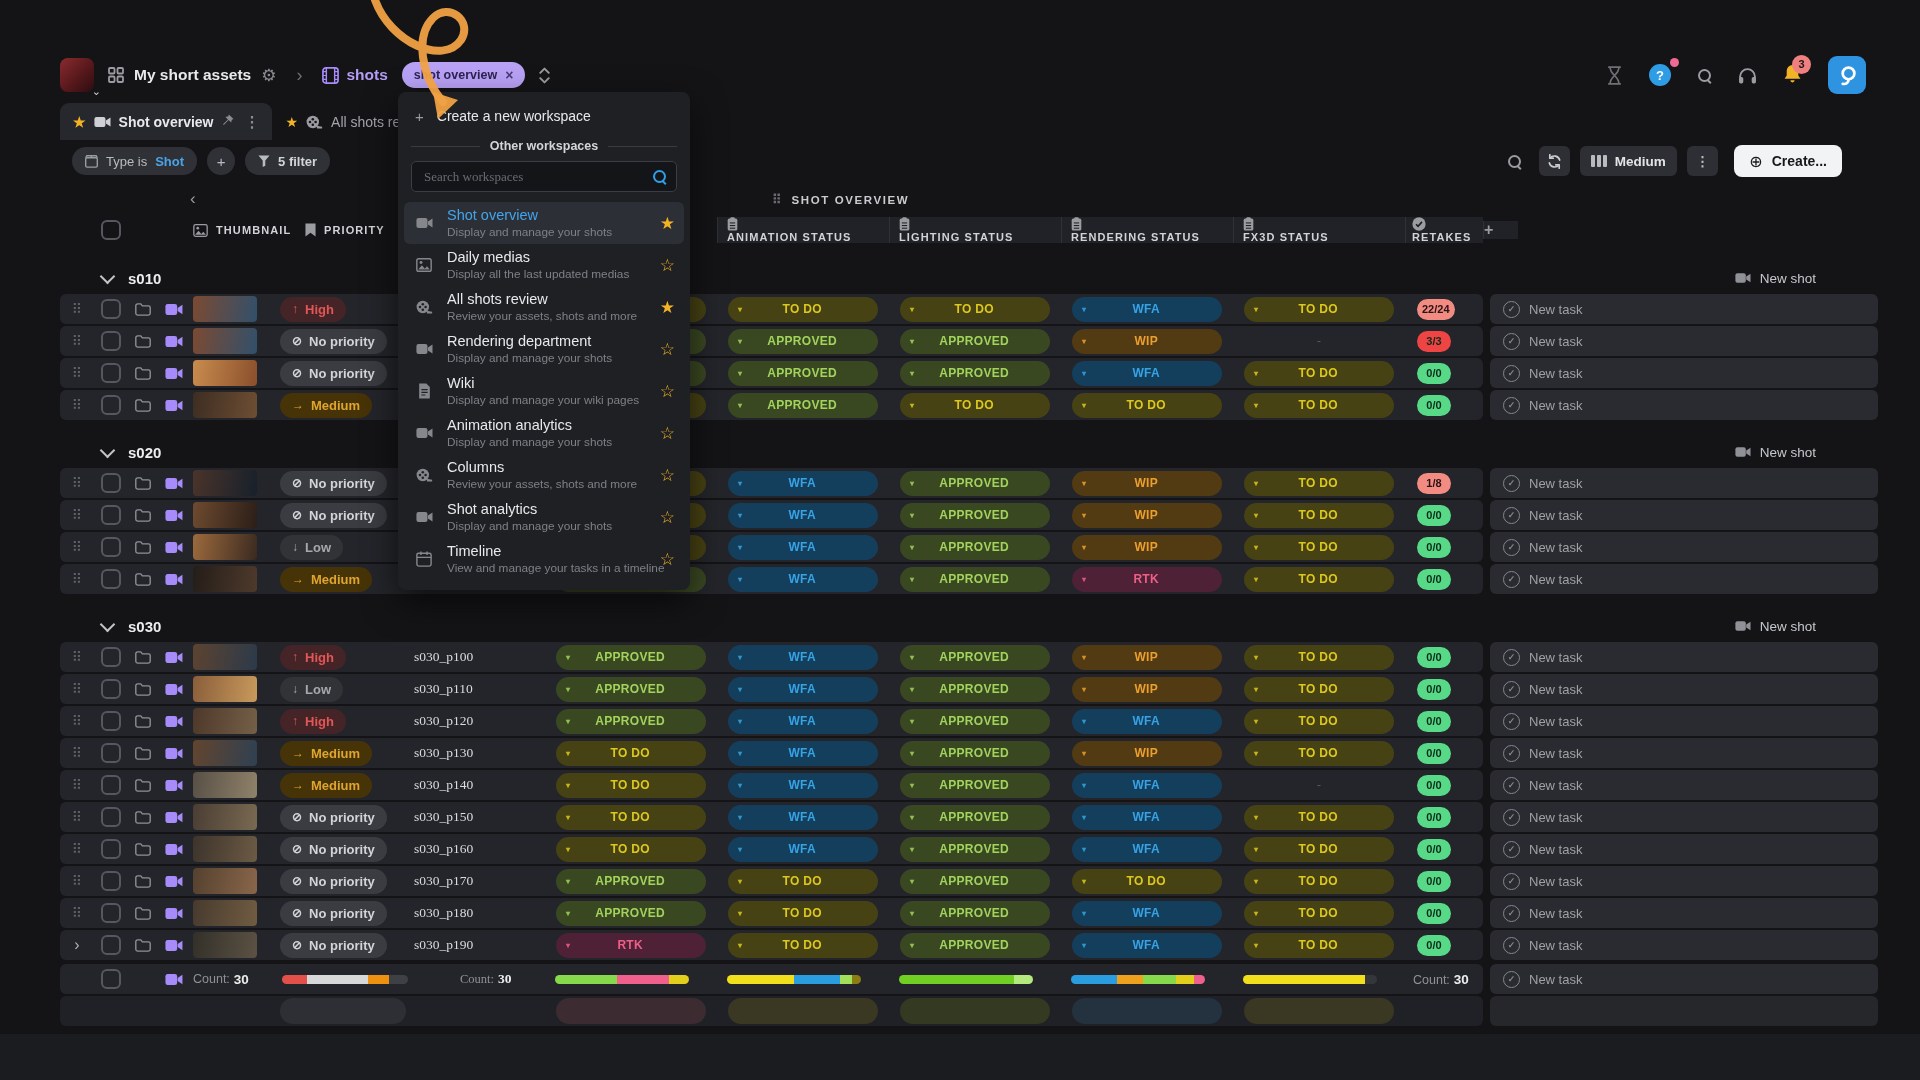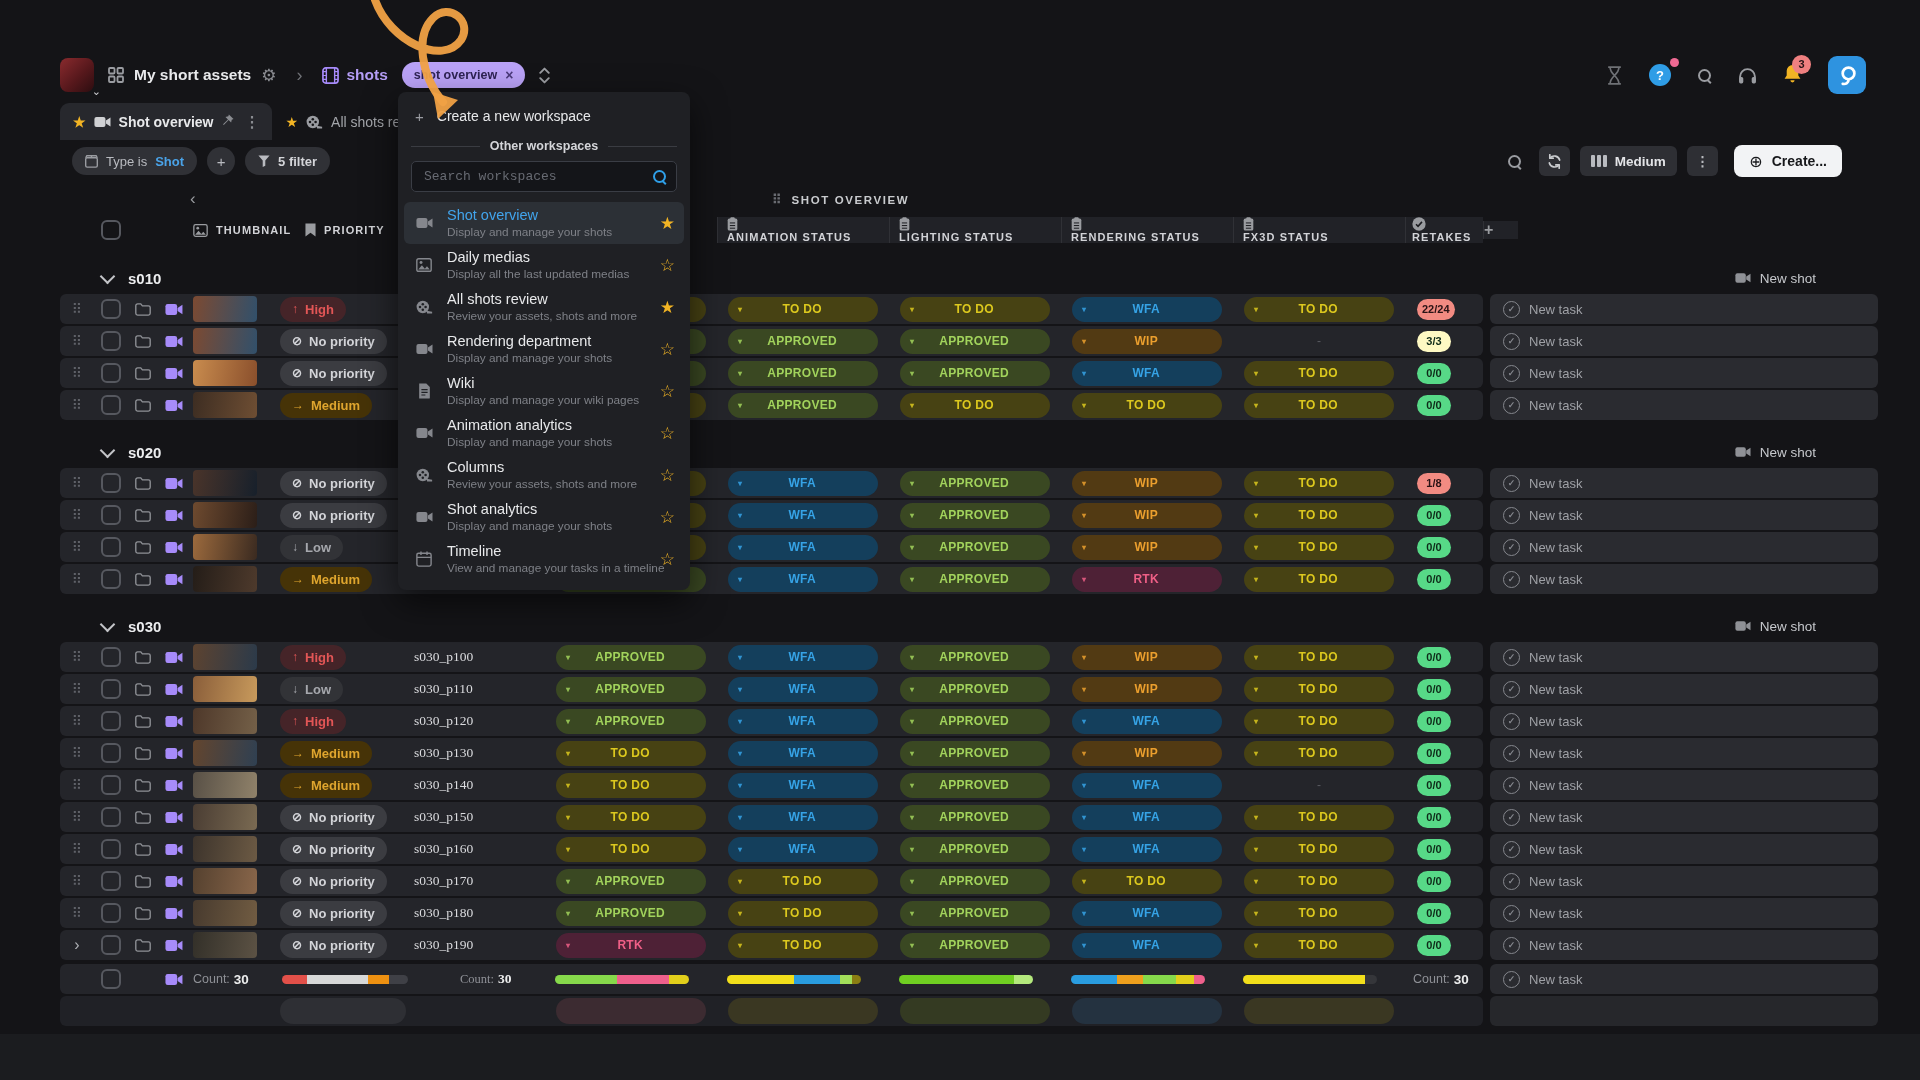--- a/index.html
+++ b/index.html
@@ -96,21 +96,21 @@
   .prio{display:inline-flex;align-items:center;gap:7px;height:25px;border-radius:13px;padding:0 12px;
         font-size:13px;font-weight:700;margin-left:8px;white-space:nowrap;}
   .pi{font-size:12px;}
   .c-name{width:131px;font-size:13.5px;color:#dadbde;flex:none;white-space:nowrap;overflow:hidden;font-family:Liberation Serif, serif;}
   .c-st{width:172px;display:flex;align-items:center;flex:none;}
   .pill{width:150px;margin:0 11px;height:25px;border-radius:13px;display:flex;align-items:center;
         font-weight:700;font-size:12px;letter-spacing:.3px;box-sizing:border-box;}
   .pc{font-size:8px;margin-left:10px;opacity:.85;}
   .pl{flex:1;text-align:center;padding-right:16px;}
   .nocell{width:150px;margin:0 11px;text-align:center;color:#5a5c62;font-size:12px;}
-  .c-ret{width:78px;display:flex;align-items:center;flex:none;}
+  .c-ret{width:78px;display:flex;align-items:flex-end;flex:none;}
   .badge{margin-left:12px;min-width:34px;height:21px;border-radius:11px;display:inline-flex;align-items:center;
          justify-content:center;font-size:11px;font-weight:700;padding:0 5px;box-sizing:border-box;}
   .c-right{width:388px;margin-left:7px;background:#2a2b30;border-radius:6px;height:30px;display:flex;
            align-items:center;gap:9px;padding-left:13px;box-sizing:border-box;color:#9fa1a6;font-size:13px;flex:none;}
   .cc{width:15px;height:15px;border:1.6px solid #85878d;border-radius:50%;display:inline-flex;align-items:center;
       justify-content:center;color:#85878d;font-size:9px;font-weight:700;flex:none;}
   .cc::after{content:"✓";}
   
   .frow{margin-top:4px;}
   .cnt{white-space:nowrap;overflow:visible;}
@@ -123,21 +123,21 @@
   .ghostright{background:#26272b;}
   
   .dd{position:absolute;left:398px;top:92px;width:292px;background:#1f2024;border-radius:8px;
       box-shadow:0 12px 34px rgba(0,0,0,.6);z-index:40;padding:8px 0 10px;box-sizing:border-box;}
   .dd-create{display:flex;align-items:center;gap:13px;height:32px;padding:0 17px;color:#e7e8ea;font-size:14px;}
   .dd-create .pl16{color:#9a9ca2;font-size:15px;}
   .dd-sec{display:flex;align-items:center;gap:10px;margin:7px 13px 8px;color:#d4d5d9;font-size:12.5px;font-weight:700;}
   .dd-sec::before,.dd-sec::after{content:"";flex:1;height:1px;background:#3a3c42;}
   .dd-search{margin:2px 13px 10px;height:29px;background:#141519;border:1px solid #3a3d45;border-radius:5px;
              display:flex;align-items:center;padding:0 10px;gap:8px;}
-  .dd-search input{flex:1;background:none;border:none;outline:none;color:#d946ef;font-size:13px;font-family:Liberation Mono, monospace;min-width:0;}
+  .dd-search input{flex:1;background:none;border:none;outline:none;color:#d946ef;font-size:13px;font-family:Liberation Serif, serif;min-width:0;}
   .dd-search input::placeholder{color:#686b73;}
   .dd-search .lens{color:#2f9fe8;}
   .dd-item{display:flex;align-items:center;gap:13px;height:42px;padding:0 9px 0 10px;margin:0 6px;border-radius:6px;}
   .dd-item.sel{background:#2c3036;}
   .dd-ic{width:20px;display:flex;justify-content:center;color:#85878d;flex:none;}
   .dd-txt{min-width:0;}
   .dd-title{font-size:14.5px;color:#e8e9eb;line-height:1.2;white-space:nowrap;}
   .dd-item.sel .dd-title{color:#42a4ec;}
   .dd-sub{font-size:11.8px;color:#7e8087;line-height:1.2;margin-top:1px;white-space:nowrap;}
   .ddstar{margin-left:auto;font-size:17px;color:#f2b424;flex:none;}
@@ -494,21 +494,21 @@
             <span class="c-st">
               <span class="pill" style="background:#523a13;color:#eb9f2e">
     <span class="pc">▾</span>
                 <span class="pl">WIP</span>
               </span>
             </span>
             <span class="c-st">
               <span class="nocell">-</span>
             </span>
         <span class="c-ret">
-              <span class="badge" style="background:#fef9c3;color:#0e2a18">3/3</span>
+              <span class="badge" style="background:#ef4444;color:#0e2a18">3/3</span>
             </span>
       </div>
       <div class="c-right">
         <span class="cc"></span>
             <span>New task</span>
       </div>
     </div>
         <div class="trow">
       <div class="rowmain">
         <span class="c-drag">⠿</span>

